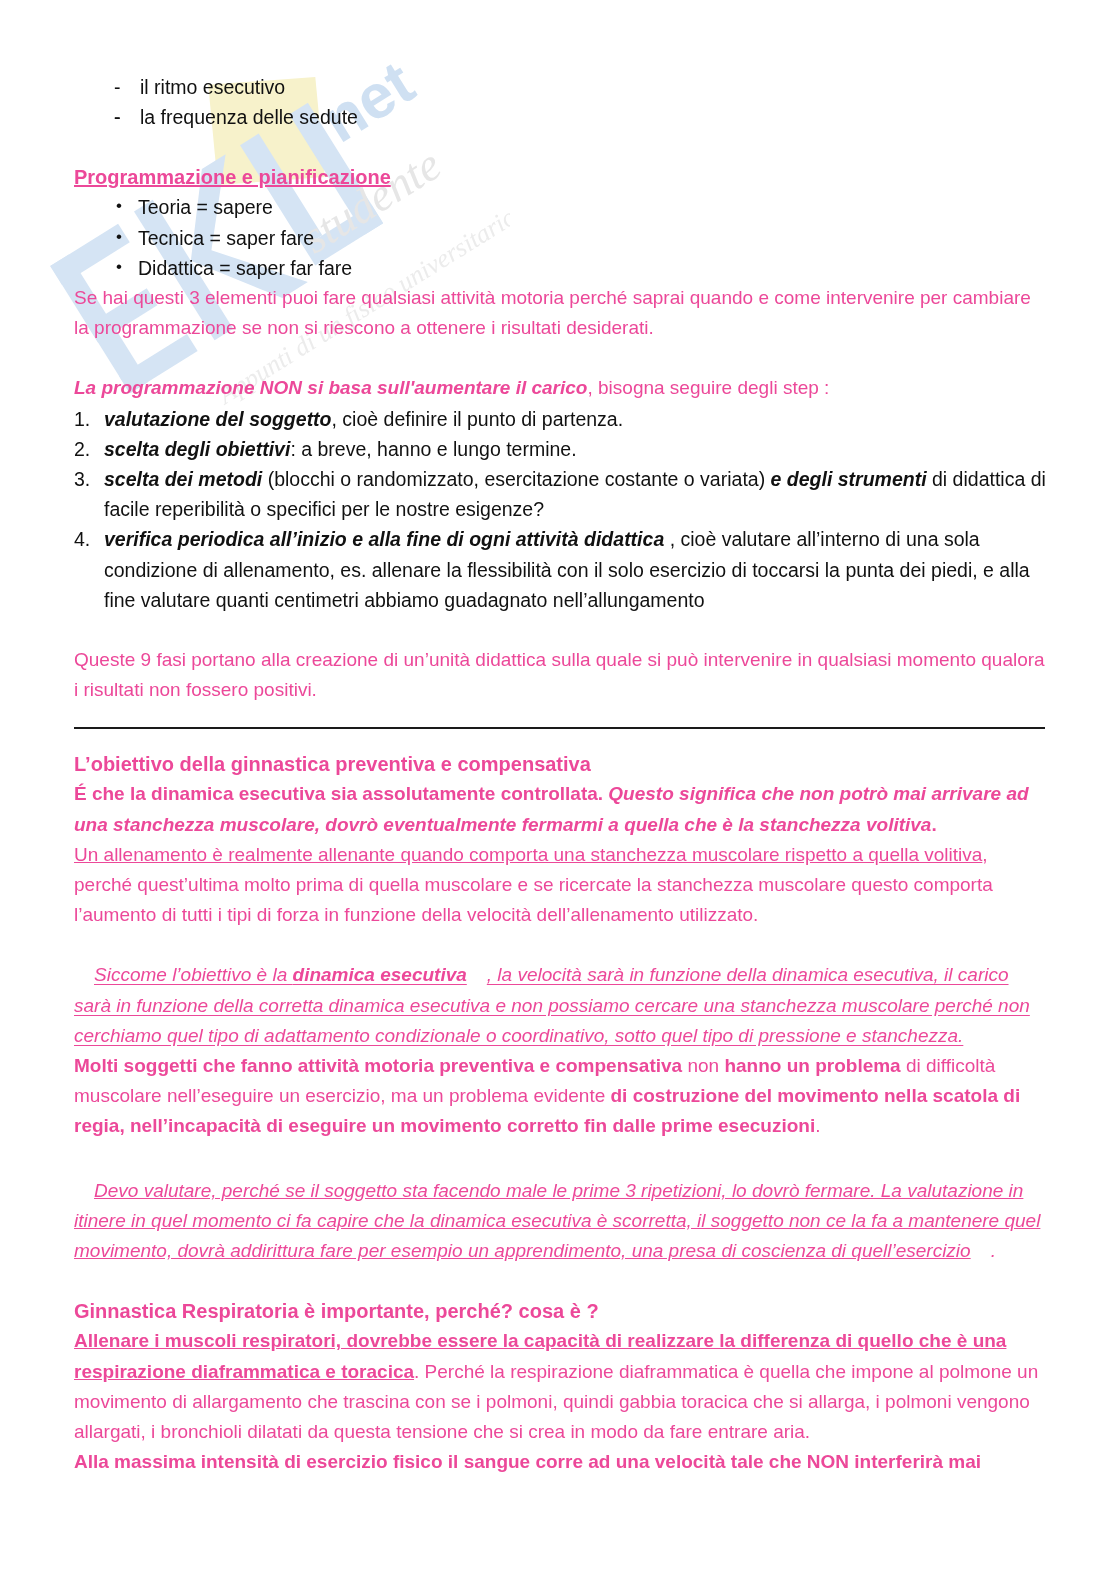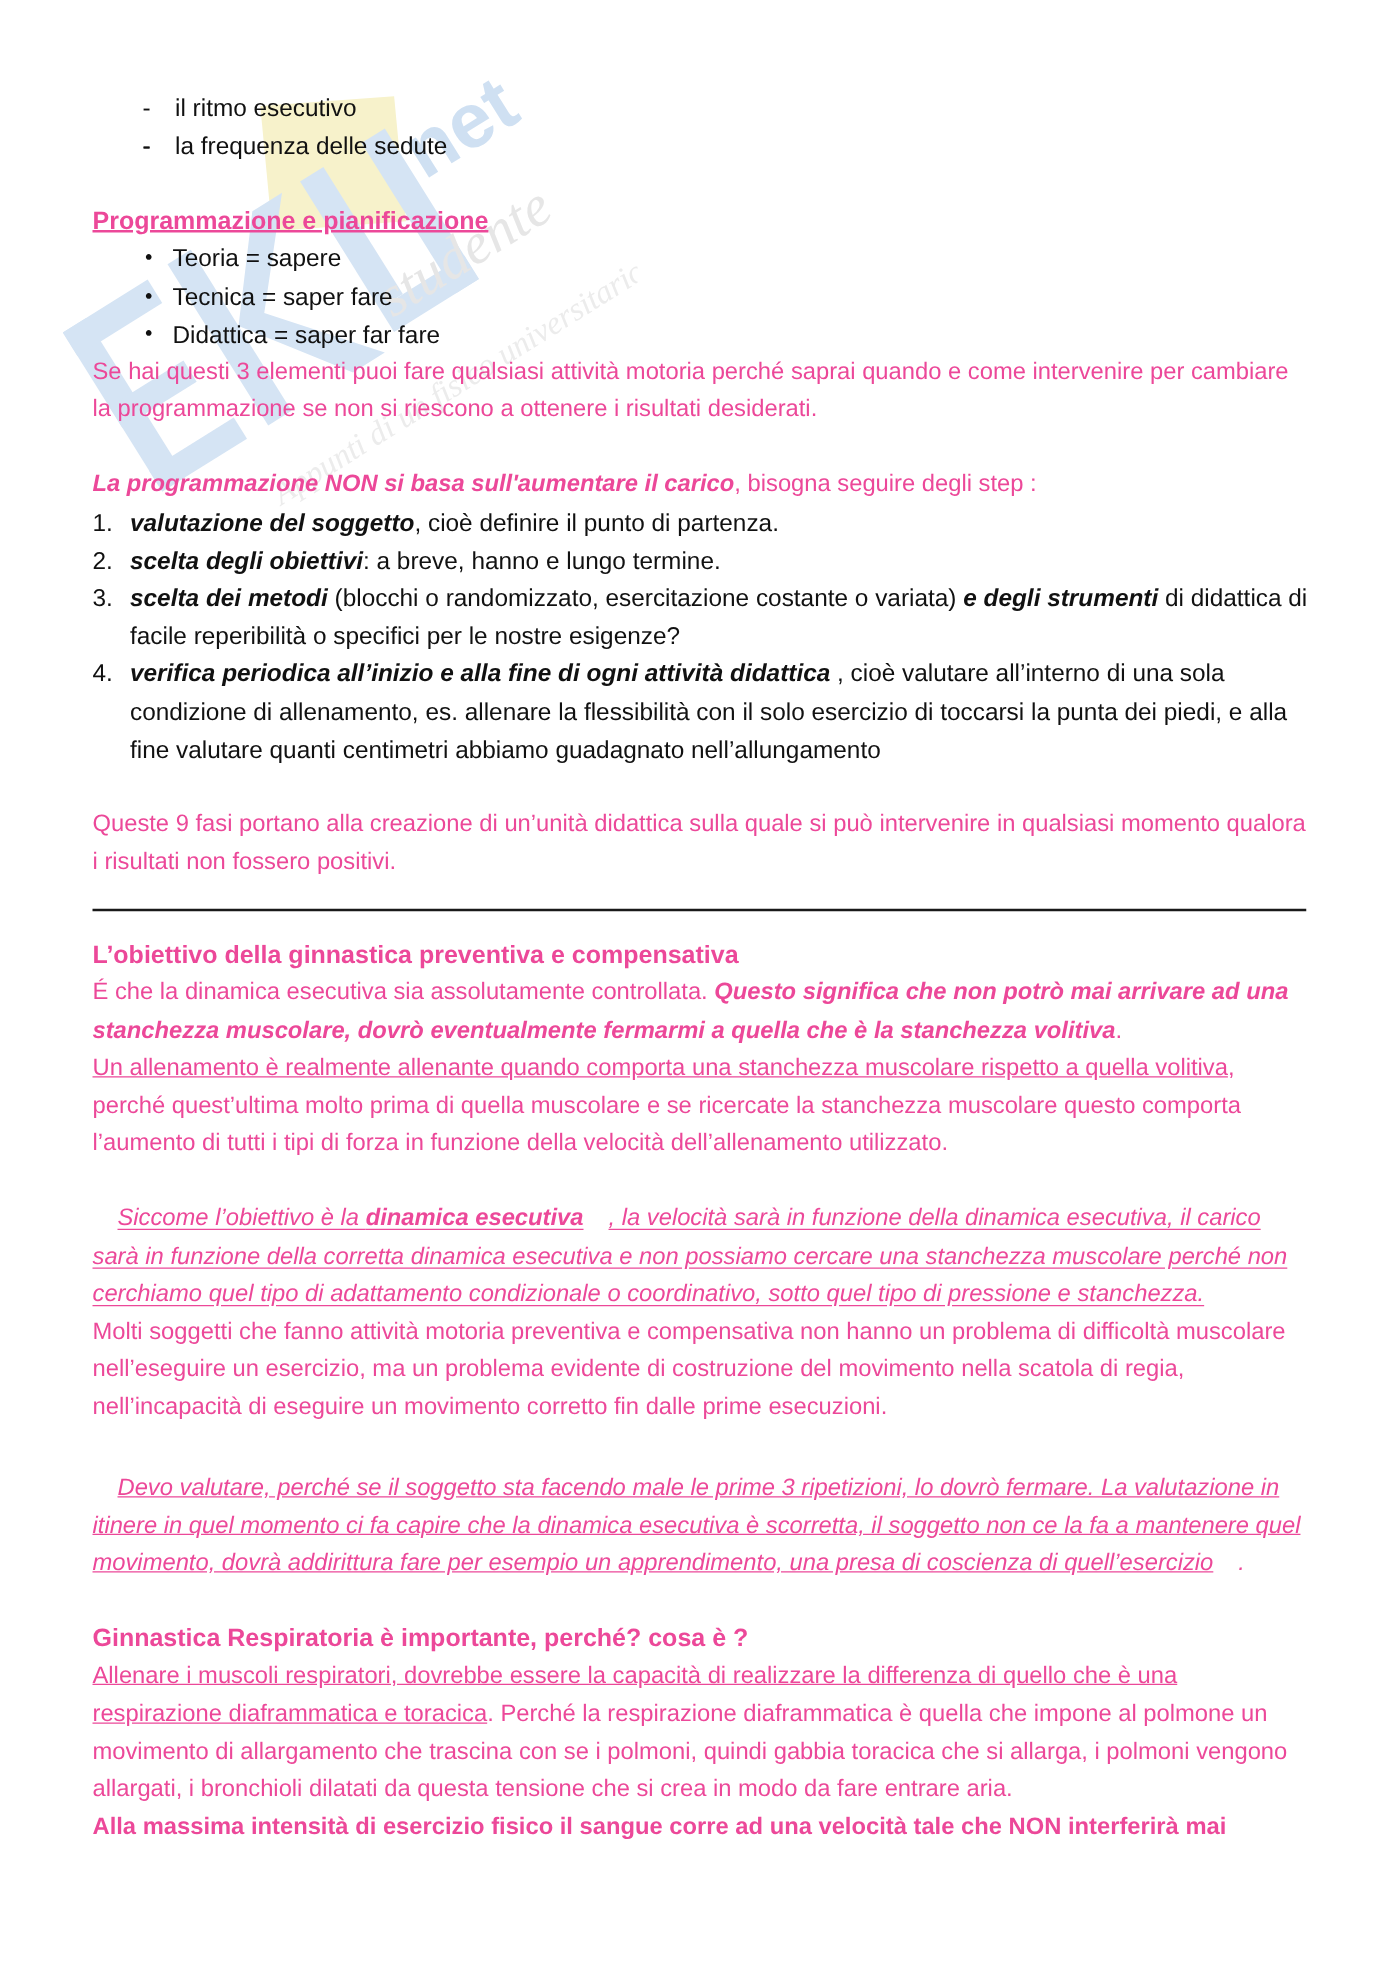--- a/index.html
+++ b/index.html
@@ -108,21 +108,21 @@
     color: #111111;
     position: relative;
     padding-left: 30px;
   }
   .num-list li .num {
     position: absolute;
     left: 0;
     top: 0;
   }
 
-  b, .b { font-weight: normal; }
+  b, .b { font-weight: bold; }
   i, .i { font-style: italic; margin-left: 20px; }
   .bi { font-weight: bold; font-style: italic; text-align: right; }
   .u  { text-decoration: underline; }
 
   .rule {
     border: none;
     border-top: 2.2px solid #1a1a1a;
     margin: 0;
     width: 971px;
   }

